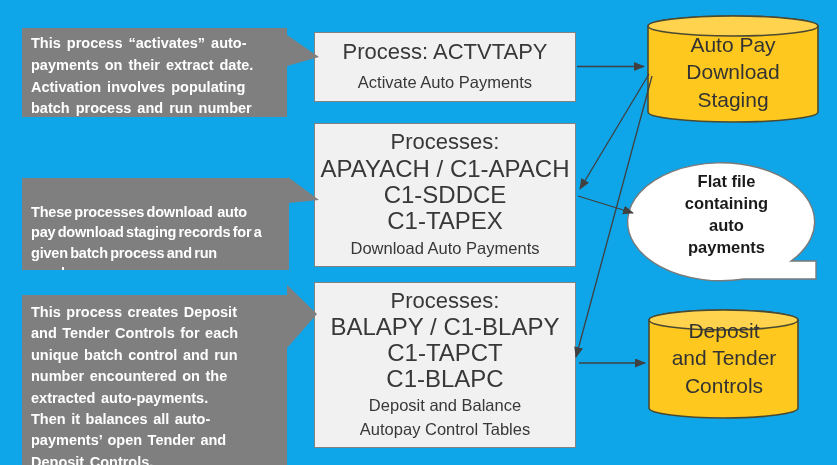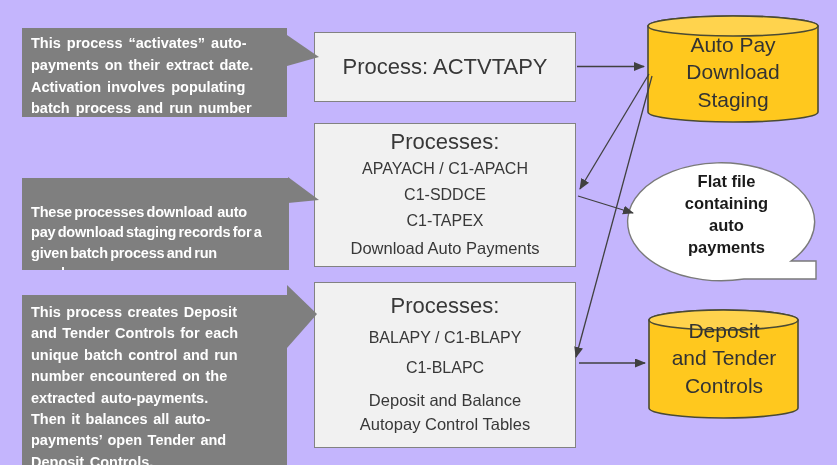--- a/index.html
+++ b/index.html
@@ -1,17 +1,17 @@
 <!DOCTYPE html>
 <html><head>
 <meta charset="utf-8">
 <style>
   html,body{margin:0;padding:0;background:#fff;}
   .canvas{
-    position:relative;width:837px;height:465px;background:#c4b5fd;
+    position:relative;width:837px;height:465px;background:#0ea5e9;
     font-family:"Liberation Sans",sans-serif;overflow:hidden;
   }
   .canvas *{box-sizing:border-box;}
   
   .callout{
     position:absolute;background:#7f7f7f;color:#ffffff;font-weight:bold;
     white-space:pre-line;overflow:hidden;z-index:1;
   }
   .c1{left:22px;top:28px;width:265px;height:89px;padding:5px 6px 0 9px;
       font-size:14.5px;line-height:21.8px;word-spacing:2px;}
@@ -22,21 +22,21 @@
   
   .pbox{
     position:absolute;background:#f1f1f1;border:1.5px solid #828282;
     display:flex;flex-direction:column;align-items:center;justify-content:space-evenly;
     text-align:center;color:#383838;z-index:1;padding:2px 4px;
   }
   .b1{left:314px;top:32px;width:262px;height:70px;}
   .b2{left:314px;top:123px;width:262px;height:144px;}
   .b3{left:314px;top:282px;width:262px;height:166px;}
   .ptitle{font-size:22px;line-height:24px;}
-  .pcode{font-size:16px;line-height:22px;text-align:right;}
+  .pcode{font-size:24px;line-height:22px;text-align:right;}
   .psub{font-size:16.5px;line-height:24px;white-space:pre-line;}
   
   .shapes{position:absolute;left:0;top:0;z-index:2;pointer-events:none;}
   
   .slabel{position:absolute;text-align:center;white-space:pre-line;z-index:3;}
   .cyl-label{color:#333333;font-size:21px;line-height:27.3px;}
   .l-staging{left:653px;top:31px;width:160px;}
   .l-deposit{left:650px;top:317px;width:148px;text-align:center;}
   .l-flatfile{left:656px;top:170px;width:141px;color:#1a1a1a;
               font-size:16.5px;line-height:22px;font-weight:bold;}
@@ -58,33 +58,35 @@
 and Tender Controls for each
 unique batch control and run
 number encountered on the
 extracted auto-payments.
 Then it balances all auto-
 payments’ open Tender and
 Deposit Controls.</div>
 
   <div class="pbox b1">
     <div class="ptitle">Process: ACTVTAPY</div>
+    <div class="psub">Activate Auto Payments</div>
   </div>
 
   <div class="pbox b2">
     <div class="ptitle">Processes:</div>
     <div class="pcode">APAYACH / C1-APACH</div>
     <div class="pcode">C1-SDDCE</div>
     <div class="pcode">C1-TAPEX</div>
     <div class="psub">Download Auto Payments</div>
   </div>
 
   <div class="pbox b3">
     <div class="ptitle">Processes:</div>
     <div class="pcode">BALAPY / C1-BLAPY</div>
+    <div class="pcode">C1-TAPCT</div>
     <div class="pcode">C1-BLAPC</div>
     <div class="psub">Deposit and Balance
 Autopay Control Tables</div>
   </div>
 
   <svg class="shapes" width="837" height="465" viewBox="0 0 837 465">
     <defs>
       <marker id="arr" markerUnits="userSpaceOnUse" markerWidth="12" markerHeight="10" refX="10" refY="4.5" orient="auto">
         <path d="M0 0 L11 4.5 L0 9 Z" fill="#404040"></path>
       </marker>

